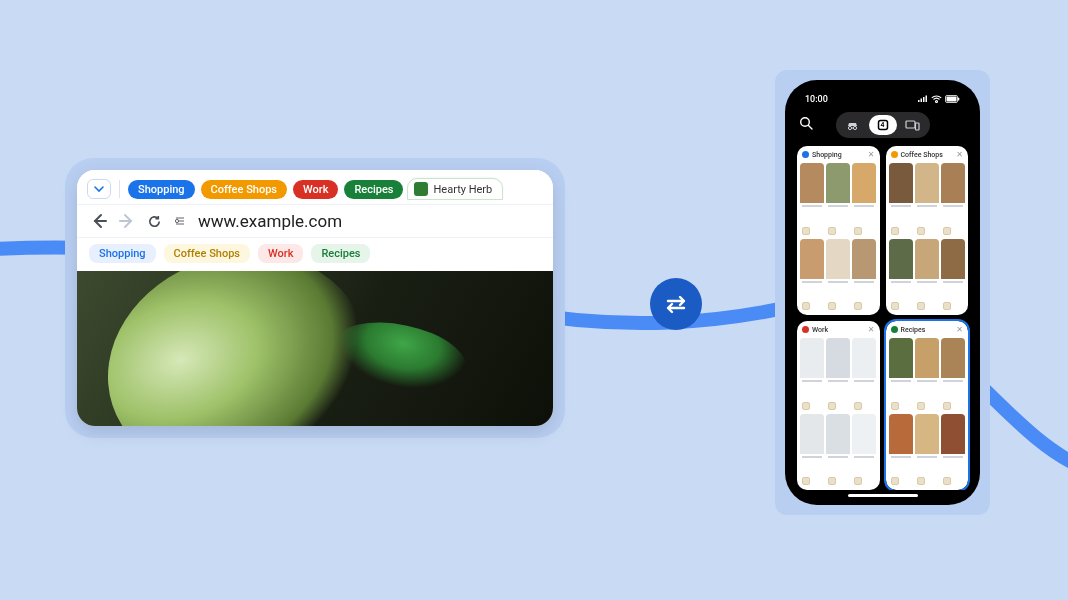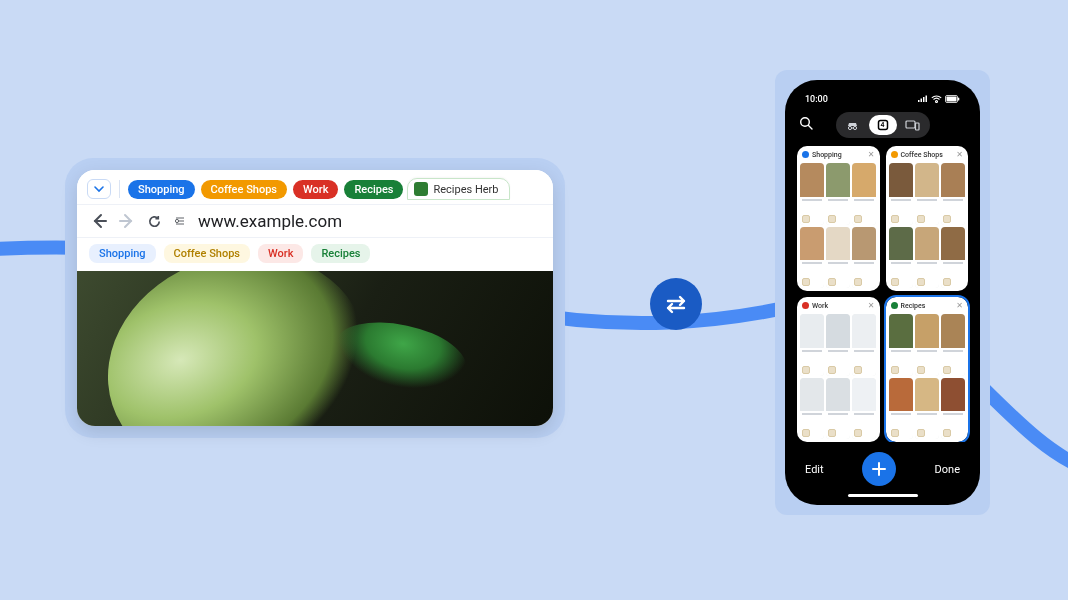--- a/index.html
+++ b/index.html
@@ -287,21 +287,21 @@
             <path d="M1 3 L5 7 L9 3" fill="none" stroke="currentColor" stroke-width="1.6" stroke-linecap="round"></path>
           </svg>
       </div>
       <div class="vdiv"></div>
       <span class="group-pill" style="background:#1a73e8">Shopping</span>
       <span class="group-pill" style="background:#f29900">Coffee Shops</span>
       <span class="group-pill" style="background:#d93025">Work</span>
       <span class="group-pill" style="background:#188038">Recipes</span>
       <div class="active-tab">
         <span class="favicon"></span>
-        <span>Recipes Herb</span>
+        <span>Hearty Herb</span>
       </div>
     </div>
     <div class="address-bar">
       <span class="nav-btn">
         <svg width="16" height="16" viewBox="0 0 16 16">
             <path d="M10 2 L4 8 L10 14" fill="none" stroke="currentColor" stroke-width="2" stroke-linecap="round"></path>
             <line x1="4" y1="8" x2="15" y2="8" stroke="currentColor" stroke-width="2" stroke-linecap="round"></line>
           </svg>
       </span>
       <span class="nav-btn disabled">
@@ -527,24 +527,15 @@
               <div class="thumb-txt"></div>
             </div>
           <div class="thumb">
               <div class="thumb-img" style="background:#8e4f32"></div>
               <div class="thumb-txt"></div>
             </div>
         </div>
       </div>
     </div>
 
-    <div class="phone-bottom">
-      <span>Edit</span>
-      <div class="new-tab-btn">
-        <svg width="16" height="16" viewBox="0 0 16 16">
-            <path d="M8 2v12M2 8h12" stroke="#fff" stroke-width="2" stroke-linecap="round"></path>
-          </svg>
-      </div>
-      <span>Done</span>
-    </div>
     <div class="home-indicator"></div>
   </div>
 </div>
 
 </body></html>

